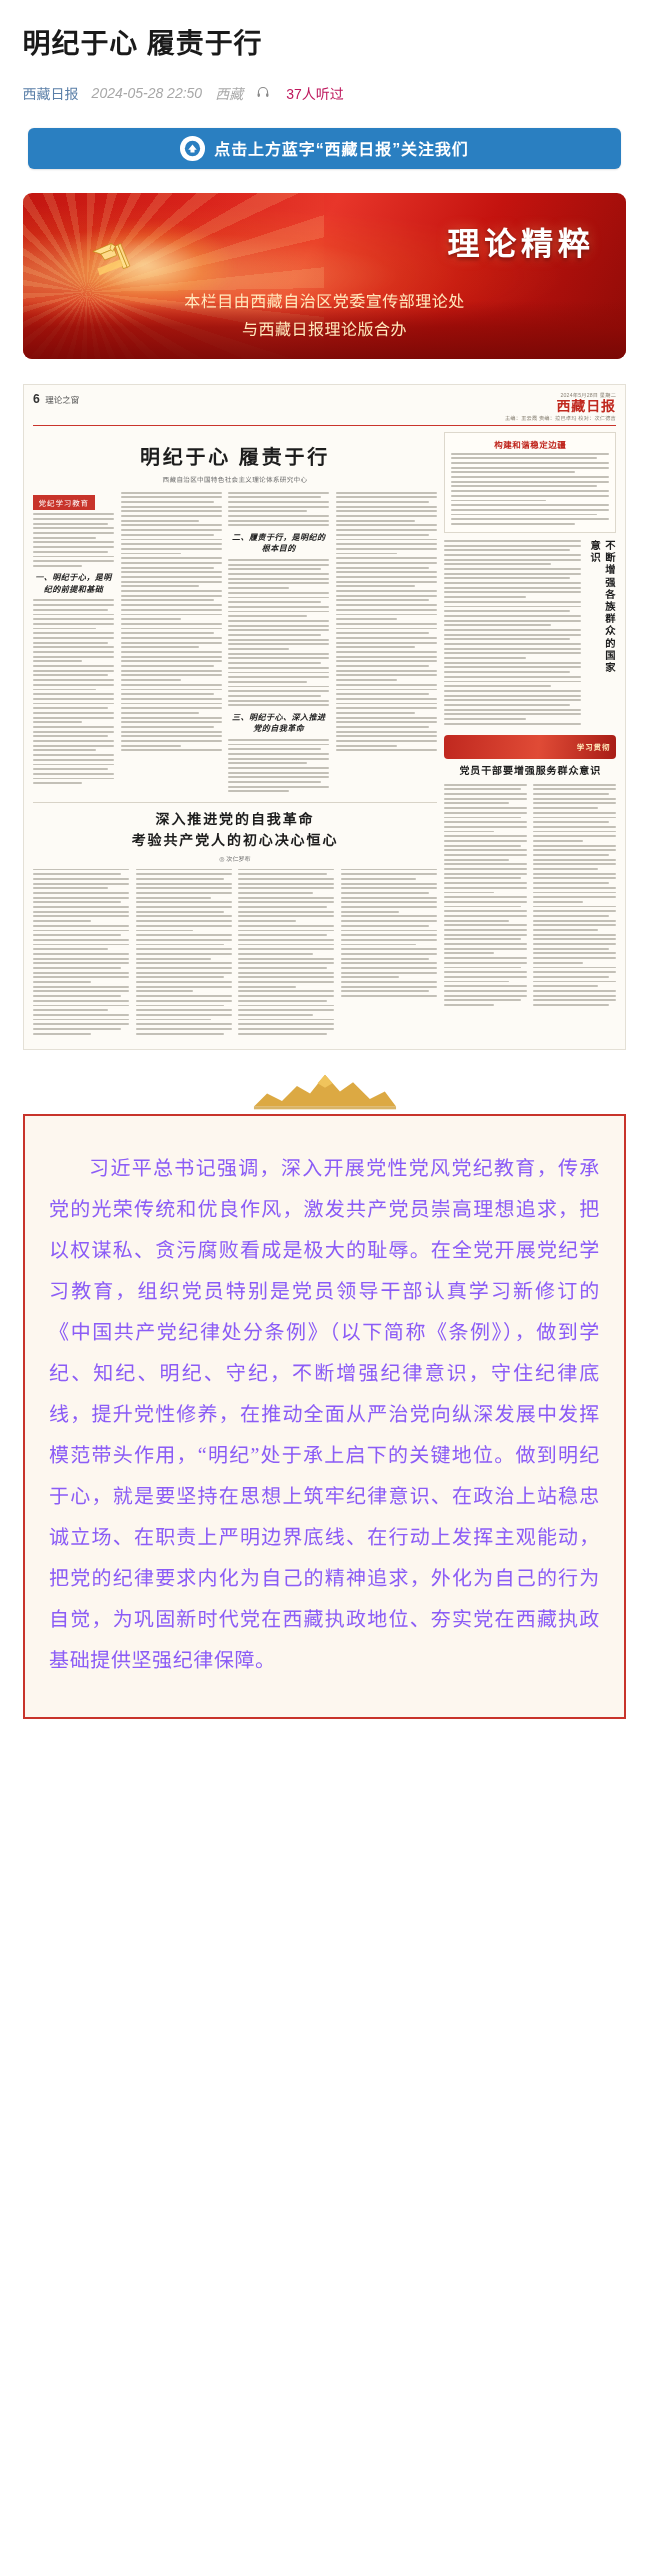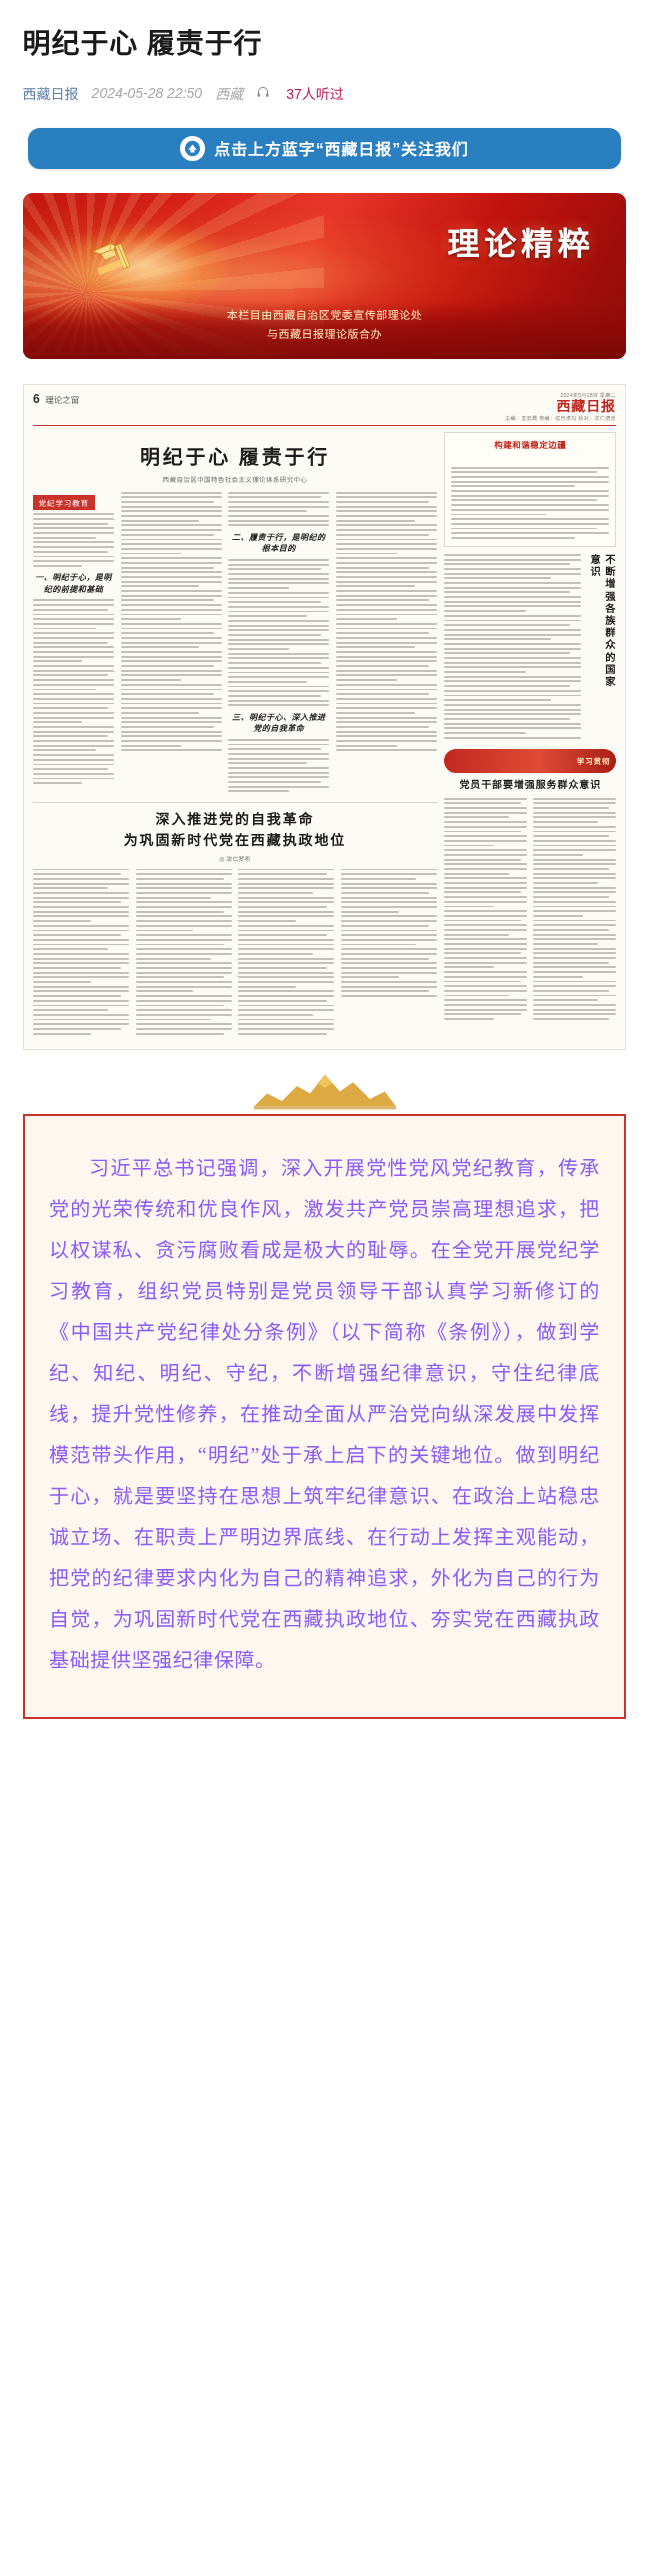--- a/index.html
+++ b/index.html
@@ -59,21 +59,21 @@
     width: 14px;
     height: 14px;
     position: relative;
     top: 1.9px;
   }
   
   .follow-bar {
     margin: 0 28px 24.5px 28px;
     height: 41px;
     background: #2a7fc1;
-    border-radius: 12px;
+    border-radius: 6px;
     display: flex;
     align-items: center;
     justify-content: center;
     gap: 9.4px;
     color: #ffffff;
     font-size: 16px;
     font-weight: bold;
     letter-spacing: 0.9px;
     box-shadow: 0 0.9px 1.9px rgba(0,0,0,0.12);
   }
@@ -136,21 +136,21 @@
     letter-spacing: 4.7px;
     text-shadow: 0 1.9px 4.7px rgba(90,0,0,.75), 0 0 13px rgba(255,200,120,.4);
     font-family: "Liberation Serif", "DejaVu Serif", serif;
   }
   .banner-sub {
     position: absolute;
     left: 0; right: 0;
     bottom: 15px;
     text-align: center;
     color: #ffe9bd;
-    font-size: 11px;
+    font-size: 16px;
     line-height: 1.75;
     letter-spacing: 0.5px;
   }
 
   
   .paper {
     margin: 0 22.6px 21px 22.6px;
     background: #fdfbf6;
     border: 0.9px solid #e4e0d6;
     position: relative;
@@ -271,21 +271,21 @@
   }
   .side-box {
     border: 0.9px solid #ddd8cc;
     padding: 4.7px 5.6px;
     margin-bottom: 6.6px;
     background: #fffdf8;
   }
   .side-strip {
     height: 24.5px;
     background: linear-gradient(95deg,#c0281f,#e04b36 55%,#a81d16);
-    border-radius: 12px;
+    border-radius: 4px;
     margin-bottom: 4.7px;
     position: relative;
     overflow: hidden;
   }
   .side-strip .ss-txt {
     position:absolute; right:5.6px; top:5.6px;
     color:#ffe7b8; font-size:7.5px; font-weight:bold; letter-spacing:0.9px;
   }
   .side-title-v {
     font-size: 10.3px;
@@ -306,21 +306,21 @@
     margin: 3.8px 0 5.6px 0;
     font-family: "Liberation Serif","DejaVu Serif",serif;
     line-height: 1.4;
   }
   .side-head-red {
     font-size: 8.5px;
     color: #c0281f;
     font-weight: bold;
     text-align: center;
     letter-spacing: 0.5px;
-    margin-bottom: 17px;
+    margin-bottom: 3px;
   }
 
   
   .divider {
     text-align: center;
     margin: 5.6px 0 0 0;
     line-height: 0;
   }
 
   
@@ -611,21 +611,21 @@
               <div class="tl s1"></div>
               <div class="tl s4"></div>
               <div class="tl s1"></div>
           </div>
         </div>
 
         <div class="rule"></div>
 
         <div class="pm-headline2">
           <div>深入推进党的自我革命</div>
-          <div>为巩固新时代党在西藏执政地位</div>
+          <div>考验共产党人的初心决心恒心</div>
         </div>
         <div class="pm-byline2">◎ 次仁罗布</div>
 
         <div class="cols">
           <div class="col">
             <div class="tl s1"></div>
               <div class="tl s2"></div>
               <div class="tl s1"></div>
               <div class="tl s1"></div>
             <div class="tl s3"></div>

